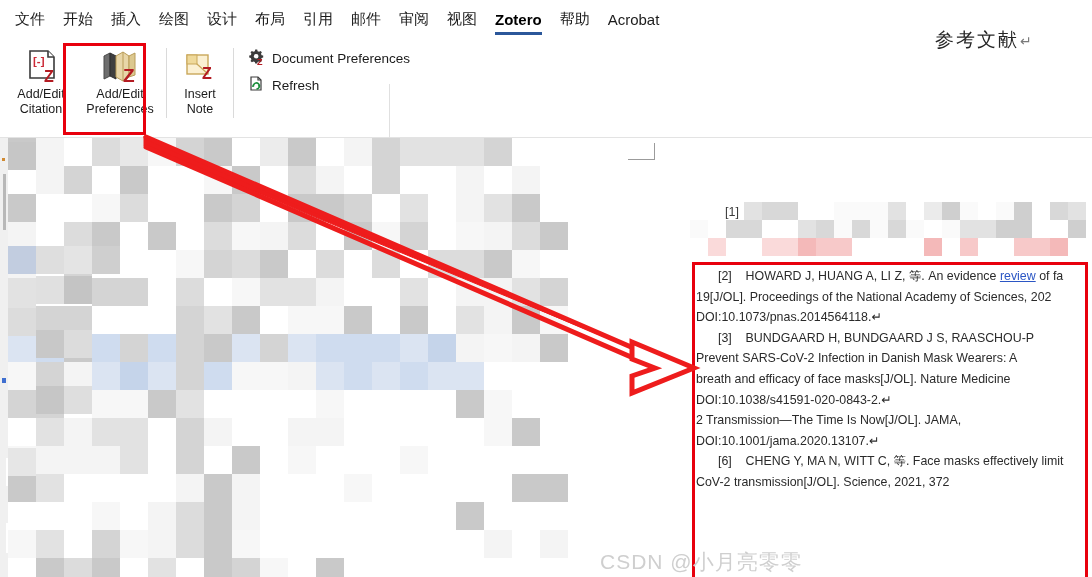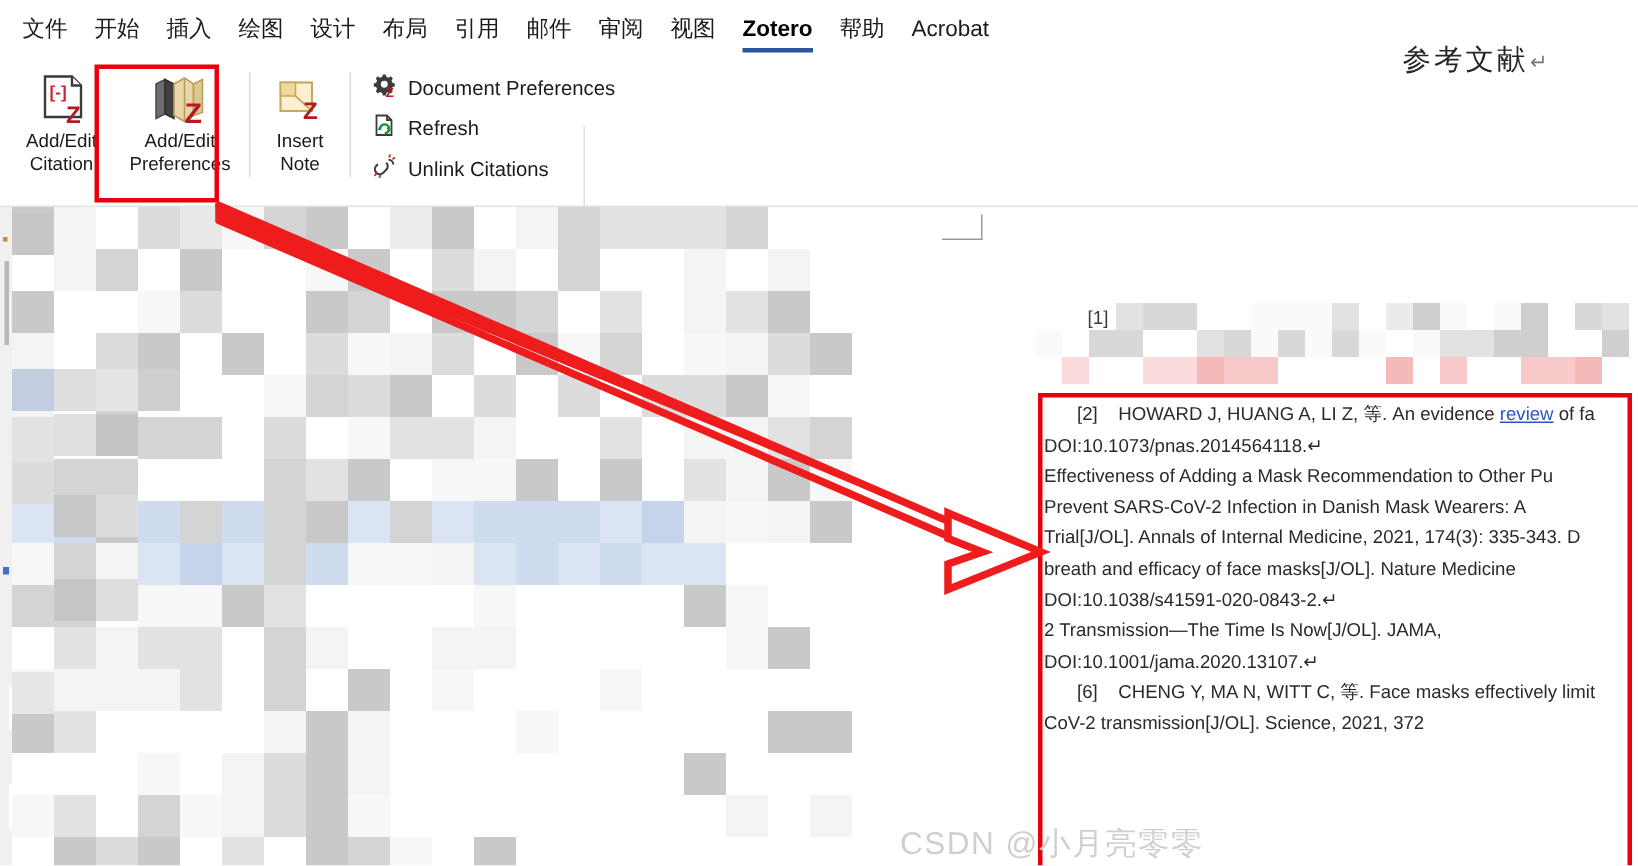--- a/index.html
+++ b/index.html
@@ -230,33 +230,20 @@
           <span>
             <svg width="17" height="17" viewBox="0 0 17 17">
               <path d="M3 2 H10 L13 5 V15 H3 Z" fill="#ffffff" stroke="#3c3c3c" stroke-width="1.2"></path>
               <path d="M10 2 V5 H13" fill="none" stroke="#3c3c3c" stroke-width="1.2"></path>
               <path d="M5.5 11.5 a3 3 0 1 1 3 2.4" fill="none" stroke="#1c8f3c" stroke-width="1.6"></path>
               <path d="M5 9.2 l1.2 2.4 -2.4 0.3 Z" fill="#1c8f3c"></path>
               <path d="M11 12.6 l-1.2-2.4 2.4-0.3 Z" fill="#1c8f3c"></path>
             </svg>
           </span>
           <span>Refresh</span>
-        </div>
-        <div class="menu-row">
-          <span>
-            <svg width="17" height="17" viewBox="0 0 17 17">
-              <path d="M9.5 6.5 a3.2 3.2 0 0 1 0 4.6 l-2 2 a3.2 3.2 0 0 1-4.6-4.6 l1-1" fill="none" stroke="#3c3c3c" stroke-width="1.4"></path>
-              <path d="M11.5 3 l0.6-2" stroke="#c0392b" stroke-width="1.3"></path>
-              <path d="M13.6 4.2 l1.8-1.2" stroke="#c0392b" stroke-width="1.3"></path>
-              <path d="M3.2 13.4 l-1.6 1.8" stroke="#c0392b" stroke-width="1.3"></path>
-              <path d="M5.4 14.6 l-0.4 2" stroke="#c0392b" stroke-width="1.3"></path>
-              <path d="M11 4.5 a3.2 3.2 0 0 1 3.2 3.2" fill="none" stroke="#3c3c3c" stroke-width="1.4"></path>
-            </svg>
-          </span>
-          <span>Unlink Citations</span>
         </div>
       </div>
 
       <div class="group-sep" style="left:389px;"></div>
     </div>
 
     <div class="group-label">Zotero</div>
 
     <div class="hl-box" style="left:63px; top:3px; width:83px; height:92px;"></div>
   </div>
@@ -486,24 +473,24 @@
     <div class="ref-title">
       <span>参考文献</span><span class="pilcrow">↵</span>
     </div>
     <div class="ref1-label">[1]</div>
   </div>
 
   <div class="redbox"></div>
 
   <div class="reflist" id="reflist">
       <div class="ref-line"><span class="indent"></span><span class="ref-num">[2]</span><span>&nbsp;&nbsp;&nbsp;&nbsp;</span><span>HOWARD J, HUANG A, LI Z, 等. An evidence <span class="u-blue">review</span> of fa</span></div>
+      <div class="ref-line"><span>19[J/OL]. Proceedings of the National Academy of Sciences, 202</span></div>
       <div class="ref-line"><span>DOI:10.1073/pnas.2014564118.↵</span></div>
-      <div class="ref-line"><span>Effectiveness of Adding a Mask Recommendation to Other Pu</span></div>
+      <div class="ref-line"><span class="indent"></span><span class="ref-num">[3]</span><span>&nbsp;&nbsp;&nbsp;&nbsp;</span><span>BUNDGAARD H, BUNDGAARD J S, RAASCHOU-P</span></div>
       <div class="ref-line"><span>Prevent SARS-CoV-2 Infection in Danish Mask Wearers: A</span></div>
-      <div class="ref-line"><span>Trial[J/OL]. Annals of Internal Medicine, 2021, 174(3): 335-343. D</span></div>
       <div class="ref-line"><span>breath and efficacy of face masks[J/OL]. Nature Medicine</span></div>
       <div class="ref-line"><span>DOI:10.1038/s41591-020-0843-2.↵</span></div>
       <div class="ref-line"><span>2 Transmission—The Time Is Now[J/OL]. JAMA,</span></div>
       <div class="ref-line"><span>DOI:10.1001/jama.2020.13107.↵</span></div>
       <div class="ref-line"><span class="indent"></span><span class="ref-num">[6]</span><span>&nbsp;&nbsp;&nbsp;&nbsp;</span><span>CHENG Y, MA N, WITT C, 等. Face masks effectively limit</span></div>
       <div class="ref-line"><span>CoV-2 transmission[J/OL]. Science, 2021, 372</span></div>
     </div>
 
   <svg class="arrow-svg" width="1092" height="577">
     <path d="M144,136 L660,360 L638,345 L662,378 L636,385 L660,360 L144,146 Z" fill="#ee1c1c" stroke="#ee1c1c" stroke-width="1"></path>

